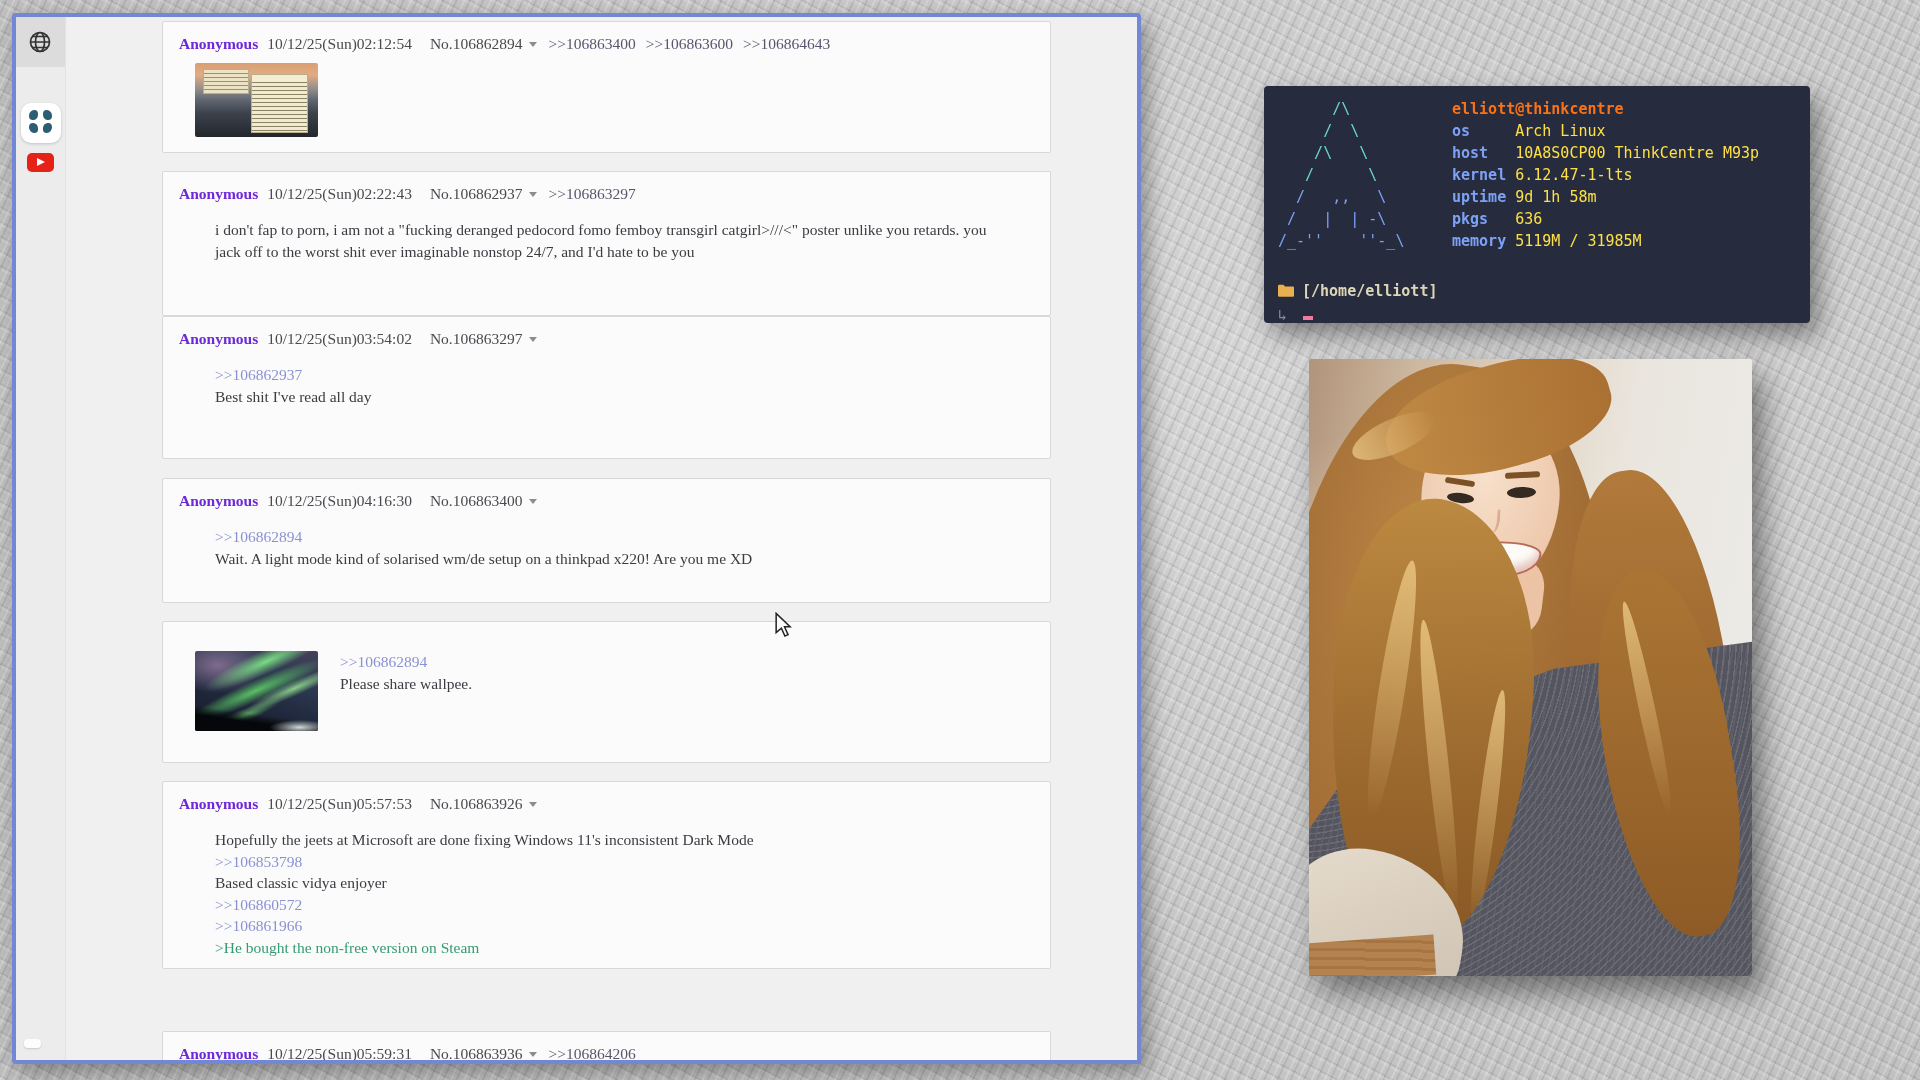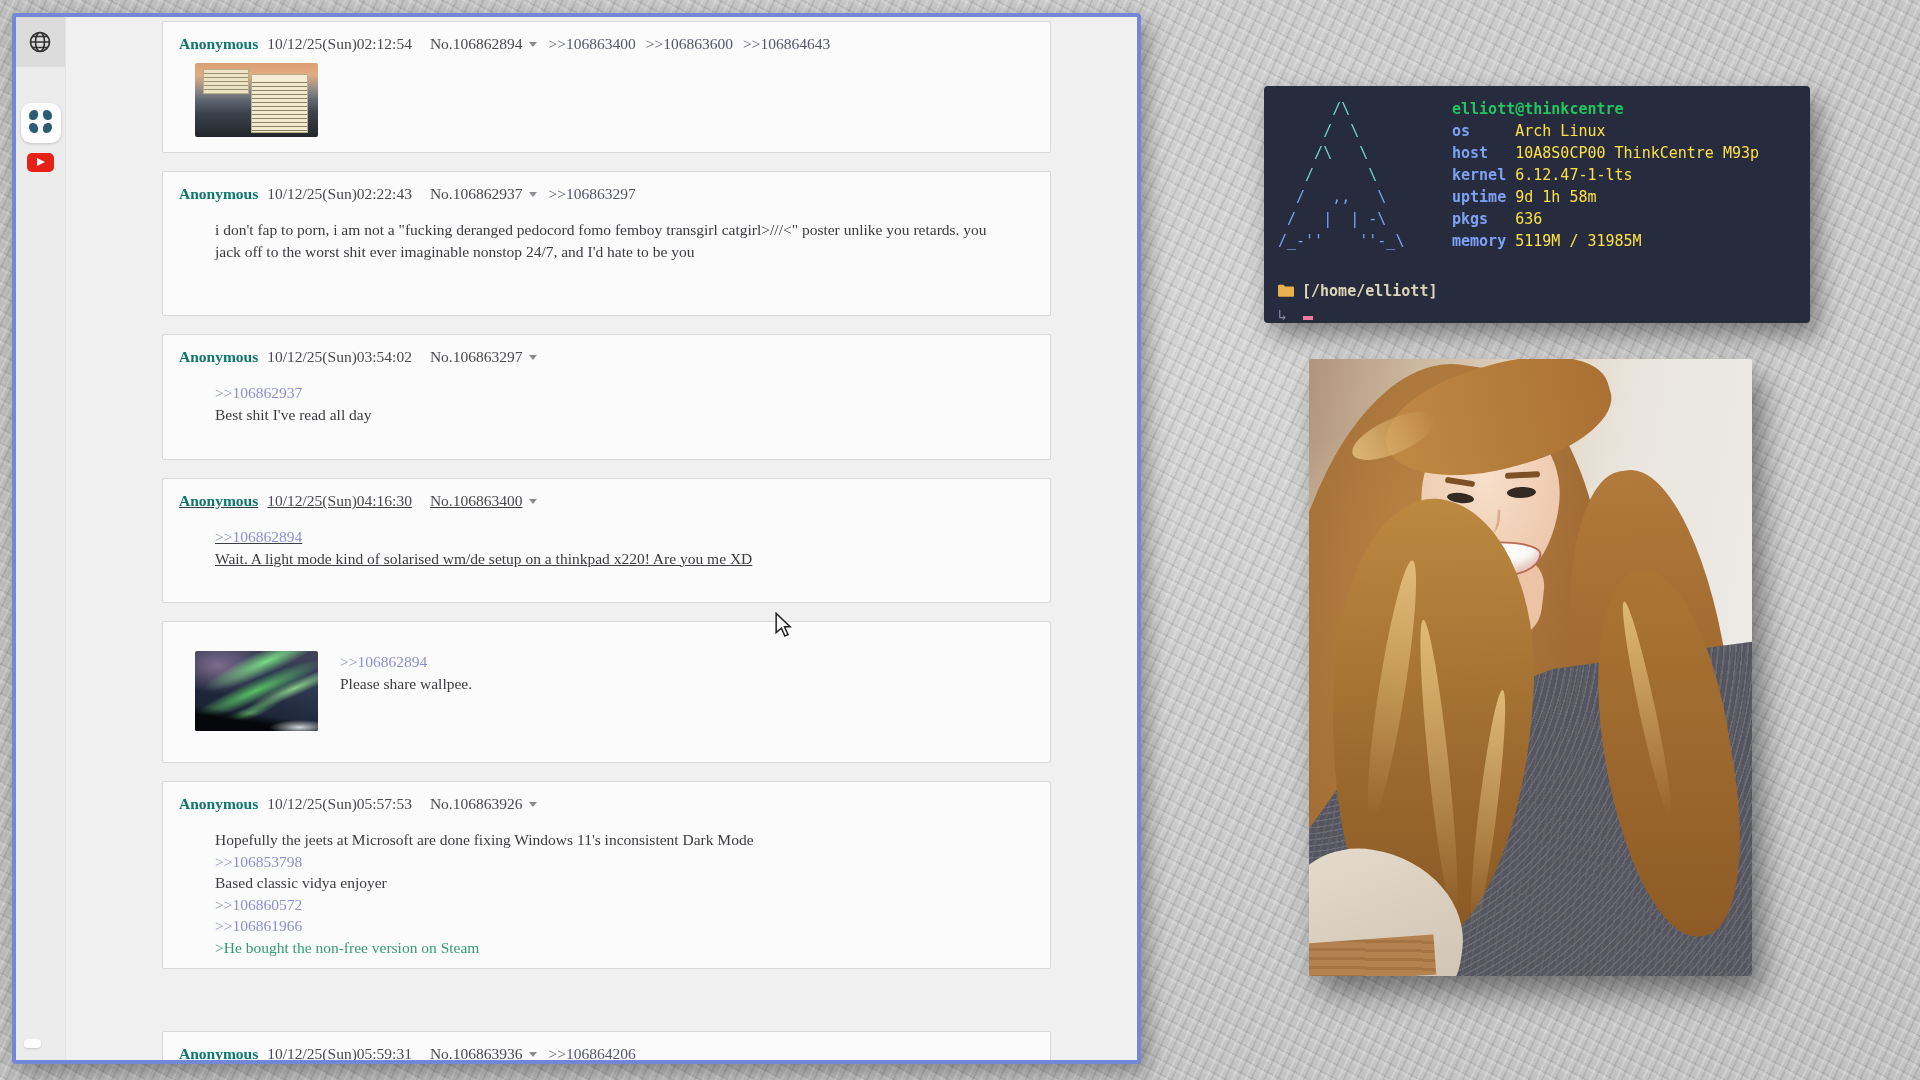--- a/index.html
+++ b/index.html
@@ -28,21 +28,21 @@
   .sb-yt{position:absolute;left:11px;top:136px;width:27px;height:19px;background:#e62117;border-radius:5px;}
   .sb-yt::after{content:"";position:absolute;left:10px;top:5px;border-left:8px solid #fff;border-top:4.5px solid transparent;border-bottom:4.5px solid transparent;}
   .sb-pill{position:absolute;left:8px;bottom:12px;width:17px;height:9px;background:#fdfdfd;border-radius:4px;box-shadow:0 1px 2px rgba(0,0,0,.15);}
 
   
   .content{position:absolute;left:49px;top:0;right:0;bottom:0;overflow:hidden;
     font-family:"Liberation Serif",serif;font-size:15.5px;color:#3b3b42;}
   .post-card{position:absolute;left:97px;width:889px;box-sizing:border-box;background:#fbfbfb;
     border:1px solid #d8d8d8;border-radius:2px;padding:13px 16px;overflow:hidden;}
   .post-header{white-space:nowrap;color:#49494f;}
-  .post-name{font-weight:bold;color:#0f766e;}
+  .post-name{font-weight:bold;color:#6d28d9;}
   .post-time{margin-left:9px;margin-top:29px;}
   .post-number{margin-left:18px;}
   .chev{display:inline-block;width:0;height:0;margin:0 2px 2px 6px;
     border-left:4px solid transparent;border-right:4px solid transparent;border-top:5px solid #8b8b94;}
   .backlink{margin-left:10px;color:#55556e;text-decoration:none;cursor:pointer;}
   .post-body{margin-top:16px;}
   .line{line-height:21.5px;margin-left:36px;max-width:800px;}
   .line.quotelink{color:#8a91d3;cursor:pointer;}
   .line.greentext{color:#359b72;}
   .with-thumb .line{margin-left:161px;}
@@ -71,21 +71,21 @@
       linear-gradient(8deg,#05070a 40%, rgba(0,0,0,0) 62%);}
 
   
   .terminal{position:absolute;left:1264px;top:86px;width:546px;height:237px;background:#262b3d;
     border-radius:4px;box-shadow:8px 12px 26px rgba(0,0,0,.42);overflow:hidden;
     font-family:"DejaVu Sans Mono","Liberation Mono",monospace;font-size:15px;line-height:22px;}
   .t-ascii{position:absolute;left:14px;top:12px;margin:0;font-family:inherit;font-size:15px;line-height:22px;}
   .t-ascii .cyan{color:#6ad7cf;}
   .t-ascii .blue{color:#7da2f5;}
   .t-info{position:absolute;left:188px;top:12px;}
-  .t-user{color:#22c55e;font-weight:bold;}
+  .t-user{color:#f97316;font-weight:bold;}
   .t-row .key{display:inline-block;width:7ch;color:#7da2f5;font-weight:bold;}
   .t-row .val{color:#fde047;}
   .t-path{position:absolute;left:14px;top:194px;color:#ded6b8;font-weight:bold;}
   .t-path svg{vertical-align:-1px;margin-right:8px;}
   .t-prompt{position:absolute;left:14px;top:218px;color:#8089a8;}
   .t-cursor{display:inline-block;width:10px;height:4px;background:#f17b9e;margin-left:16px;vertical-align:baseline;}
 
   
   .photo{position:absolute;left:1309px;top:359px;width:443px;height:617px;border-radius:2px;overflow:hidden;
     box-shadow:10px 16px 30px rgba(0,0,0,.45);}
@@ -146,28 +146,28 @@
             <div class="post-body">
               <div class="thumb thumb-sunset"></div>
             </div>
           </article>
           <article class="post-card" style="top: 154px; height: 145px;">
             <header class="post-header"><span class="post-name">Anonymous</span><span class="post-time">10/12/25(Sun)02:22:43</span><span class="post-number">No.106862937</span><span class="chev"></span><a class="backlink">&gt;&gt;106863297</a></header>
             <div class="post-body">
               <div class="line text">i don't fap to porn, i am not a "fucking deranged pedocord fomo femboy transgirl catgirl&gt;///&lt;" poster unlike you retards. you jack off to the worst shit ever imaginable nonstop 24/7, and I'd hate to be you</div>
             </div>
           </article>
-          <article class="post-card" style="top: 317px; height: 126px;">
+          <article class="post-card" style="top: 299px; height: 143px;">
             <header class="post-header"><span class="post-name">Anonymous</span><span class="post-time">10/12/25(Sun)03:54:02</span><span class="post-number">No.106863297</span><span class="chev"></span></header>
             <div class="post-body">
               <div class="line quotelink">&gt;&gt;106862937</div>
               <div class="line text">Best shit I've read all day</div>
             </div>
           </article>
-          <article class="post-card" style="top: 461px; height: 125px; text-decoration: underline;">
+          <article class="post-card" style="top: 461px; height: 125px;">
             <header class="post-header"><span class="post-name">Anonymous</span><span class="post-time">10/12/25(Sun)04:16:30</span><span class="post-number">No.106863400</span><span class="chev"></span></header>
             <div class="post-body">
               <div class="line quotelink">&gt;&gt;106862894</div>
               <div class="line text">Wait. A light mode kind of solarised wm/de setup on a thinkpad x220! Are you me XD</div>
             </div>
           </article>
           <article class="post-card" style="top: 604px; height: 142px;">
             <div class="post-body with-thumb">
               <div class="thumb thumb-aurora"></div>
               <div class="line quotelink">&gt;&gt;106862894</div>

